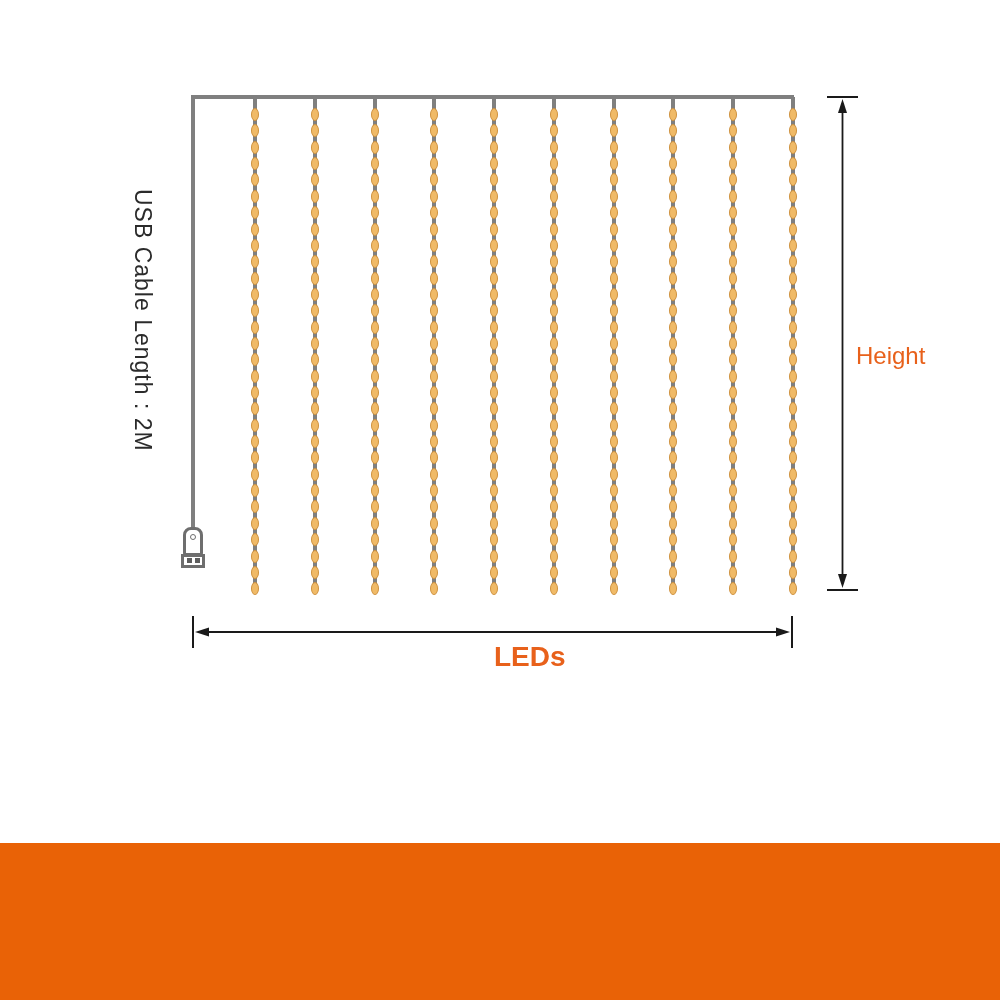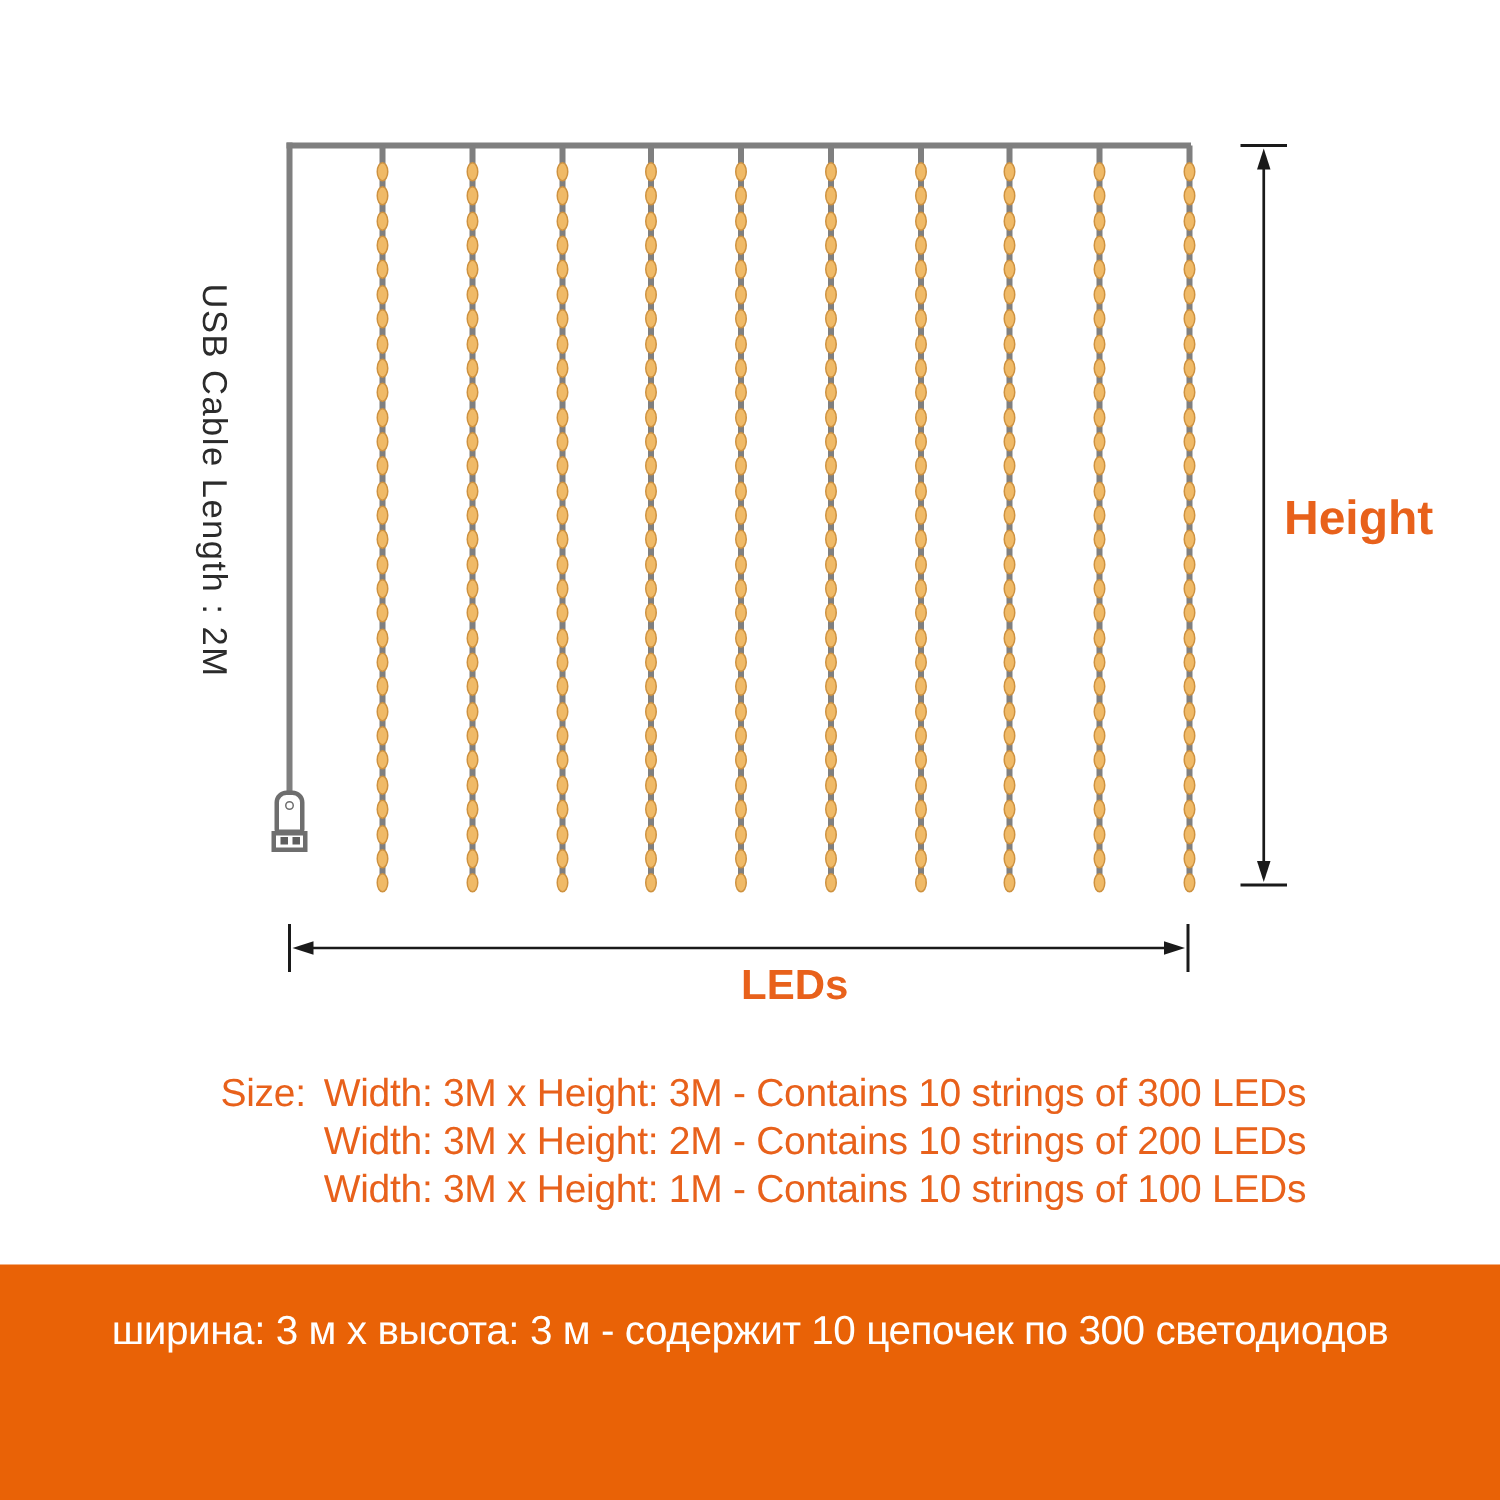--- a/index.html
+++ b/index.html
@@ -37,21 +37,21 @@
   #strings{position:absolute;left:0;top:0;width:1000px;height:1000px;pointer-events:none;}
   .string{position:absolute;top:97px;width:4px;height:493px;background:var(--cable);}
   .led{
     position:absolute;left:-2px;width:8px;height:13px;box-sizing:border-box;
     background:var(--led-fill);border:1px solid var(--led-border);border-radius:50%;
   }
   
   .dims{position:absolute;left:0;top:0;pointer-events:none;}
   .dims g{stroke:var(--dimension);fill:var(--dimension);}
   
-  .height-label{position:absolute;left:856px;top:327px;font-size:32px;font-weight:bold;color:var(--accent);}
+  .height-label{position:absolute;left:856px;top:342px;font-size:24px;font-weight:normal;color:var(--accent);}
   .width-label{position:absolute;left:494px;top:641px;font-size:28px;font-weight:bold;color:var(--accent);}
   
   .size-block{
     position:absolute;left:147px;top:712px;display:flex;gap:12px;
     font-size:26px;line-height:32px;color:var(--accent);letter-spacing:-0.2px;white-space:nowrap;
   }
   
   .banner{
     position:absolute;left:0;top:843px;width:1000px;height:157px;
     background:var(--banner-bg);color:var(--banner-text);
@@ -413,26 +413,17 @@
       <line x1="792" y1="616" x2="792" y2="648"></line>
       <line x1="206" y1="632" x2="779" y2="632" stroke-width="1.8"></line>
       <polygon points="195,632 209,627.5 209,636.5" stroke="none"></polygon>
       <polygon points="790,632 776,627.5 776,636.5" stroke="none"></polygon>
     </g>
   </svg>
 
   <div class="height-label">Height</div>
   <div class="width-label">LEDs</div>
 
-  <div class="size-block">
-    <span>Size:</span>
-    <div>
-      <div>Width: 3M x Height: 3M - Contains 10 strings of 300 LEDs</div>
-      <div>Width: 3M x Height: 2M - Contains 10 strings of 200 LEDs</div>
-      <div>Width: 3M x Height: 1M - Contains 10 strings of 100 LEDs</div>
-    </div>
+
+  <div class="banner">
   </div>
 
-  <div class="banner">
-    <div class="banner-line">ширина: 3 м х высота: 3 м - содержит 10 цепочек по 300 светодиодов</div>
-  </div>
-
 </div>
 
 </body></html>

